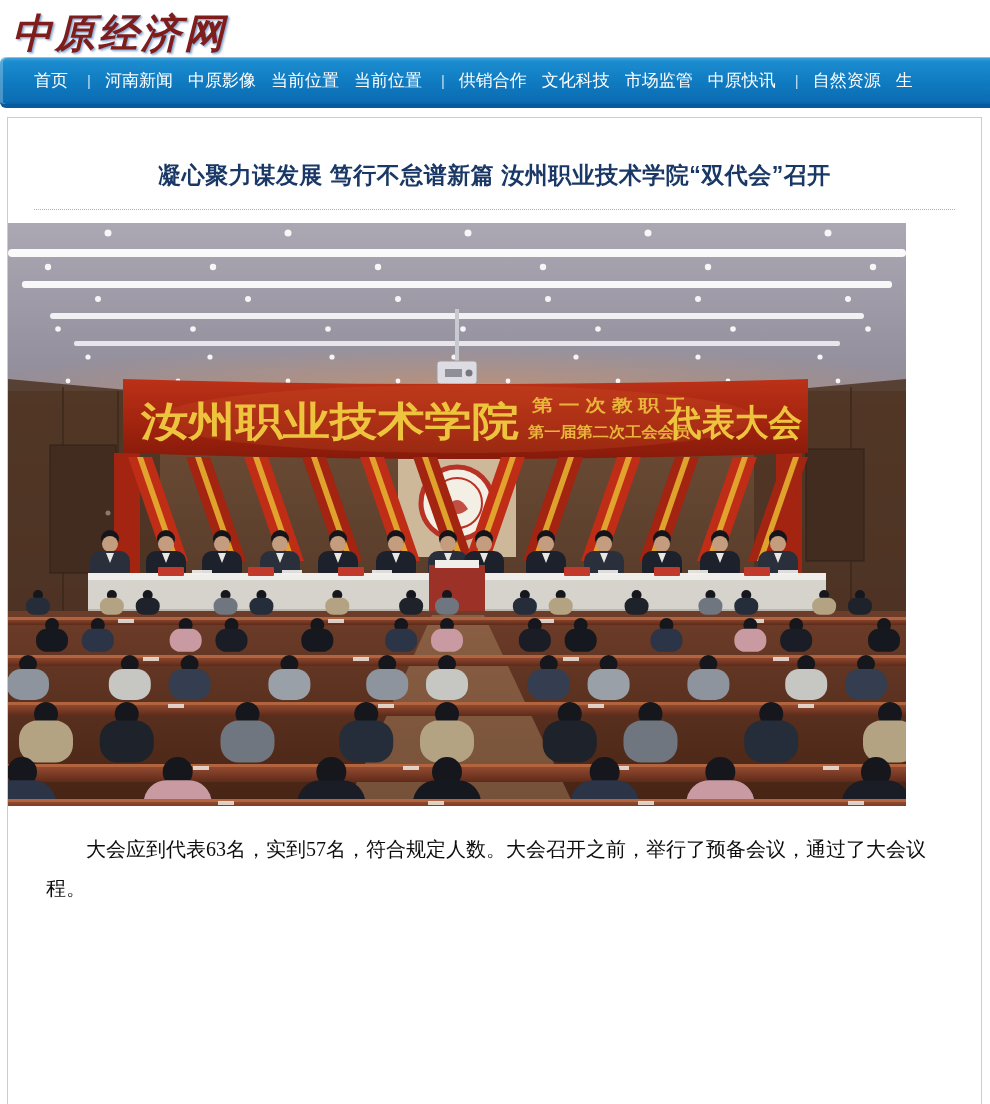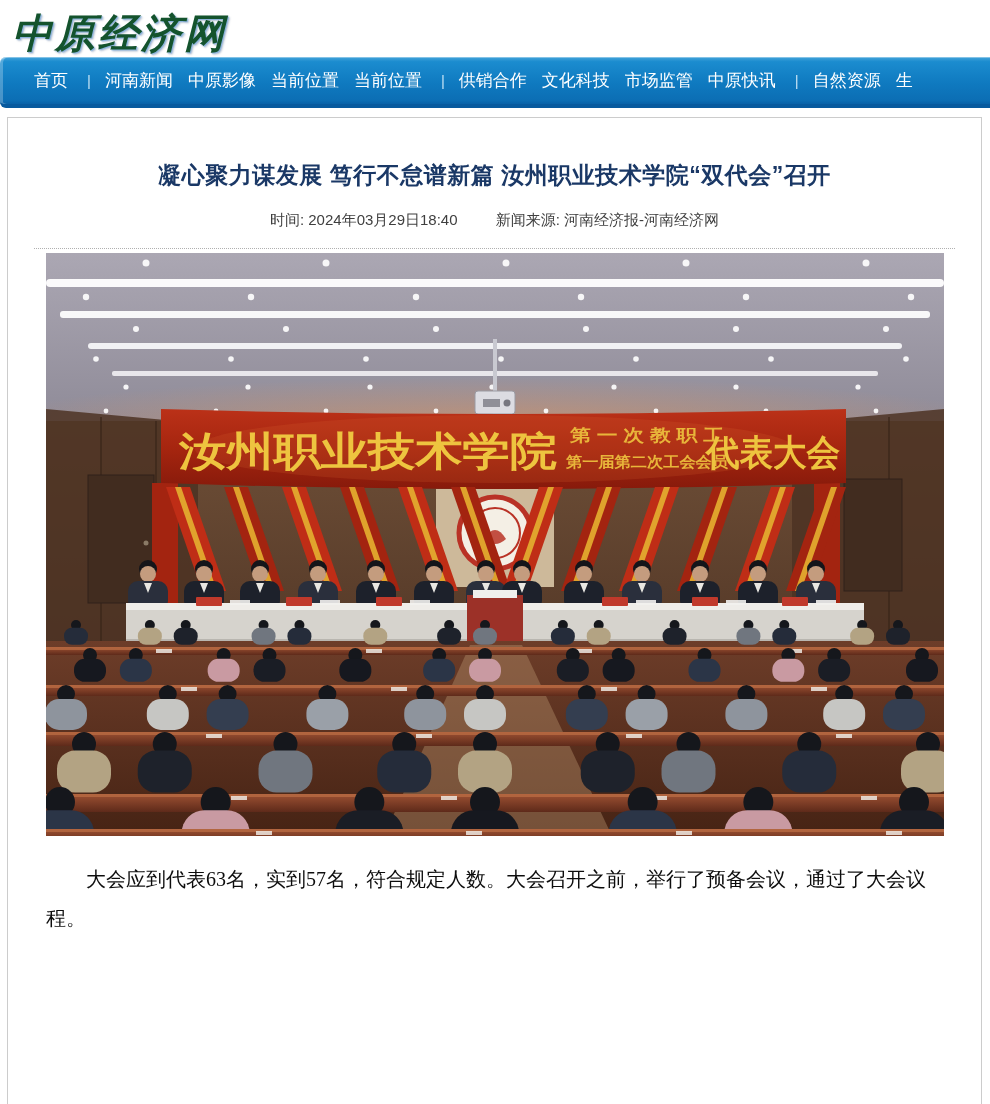--- a/index.html
+++ b/index.html
@@ -8,21 +8,21 @@
     background:#fff;
     font-family:"Liberation Sans","DejaVu Sans",sans-serif;
     position:relative;
   }
   
   .site-header { height:57px; padding:6px 0 0 12px; background:#fff; }
   .logo {
     font-family:"DejaVu Serif","Liberation Serif",serif;
     font-style:italic; font-weight:bold;
     font-size:40px; letter-spacing:3px;
-    color:#14532d;
+    color:#7f1d1d;
     text-shadow:1px 1px 1px rgba(120,170,220,.8), 2px 2px 2px rgba(0,40,100,.25);
     display:inline-block;
   }
   
   .nav {
     height:51px; width:100%;
     background:linear-gradient(#45a4da 0%, #1b8ccf 10%, #0f7ac0 55%, #0c6eb4 92%, #0a62a8 100%);
     border-bottom:4px solid #085a9e;
     border-radius:6px 0 0 6px;
     box-shadow:inset 0 1px 0 rgba(255,255,255,.35), inset 3px 0 0 rgba(255,255,255,.25);
@@ -68,21 +68,21 @@
     margin:18px 26px 0 26px; height:1px;
   }
   .article-body {
     font-family:"Liberation Serif","DejaVu Serif",serif;
     font-size:20px; line-height:39px; color:#0d0d0d;
     padding:0 38px;
   }
   .article-body p { text-indent:2em; }
   .p1 { margin-top:70px; }
   .p2 { margin-top:20px; }
-  .photo-wrap { margin-top:4px; text-align:center; }
+  .photo-wrap { margin-top:13px; }
   svg text { font-family:"Liberation Sans","DejaVu Sans",sans-serif; }
 </style>
 </head>
 <body>
 
 <div class="site-header">
   <span class="logo">中原经济网</span>
 </div>
 
 <div class="nav">
@@ -100,24 +100,20 @@
   <span class="sep">|</span>
   <a>自然资源</a>
   <a>生</a>
 </div>
 
 <div class="content-box">
 
 
   <h1 class="article-title">凝心聚力谋发展 笃行不怠谱新篇 汝州职业技术学院“双代会”召开</h1>
 
-  <div class="article-meta">
-    <span class="meta-time">时间: 2024年03月29日18:40</span>
-    <span class="meta-source">新闻来源: 河南经济报-河南经济网</span>
-  </div>
 
   <div class="dotted-rule"></div>
 
 
   <div class="photo-wrap">
     <svg id="photo-svg" viewBox="0 0 898 583" width="898" height="583">
       <defs>
         <linearGradient id="ceilG" x1="0" y1="0" x2="0" y2="1">
           <stop offset="0" stop-color="#aba7b3"></stop>
             <stop offset="1" stop-color="#8f8b98"></stop>

